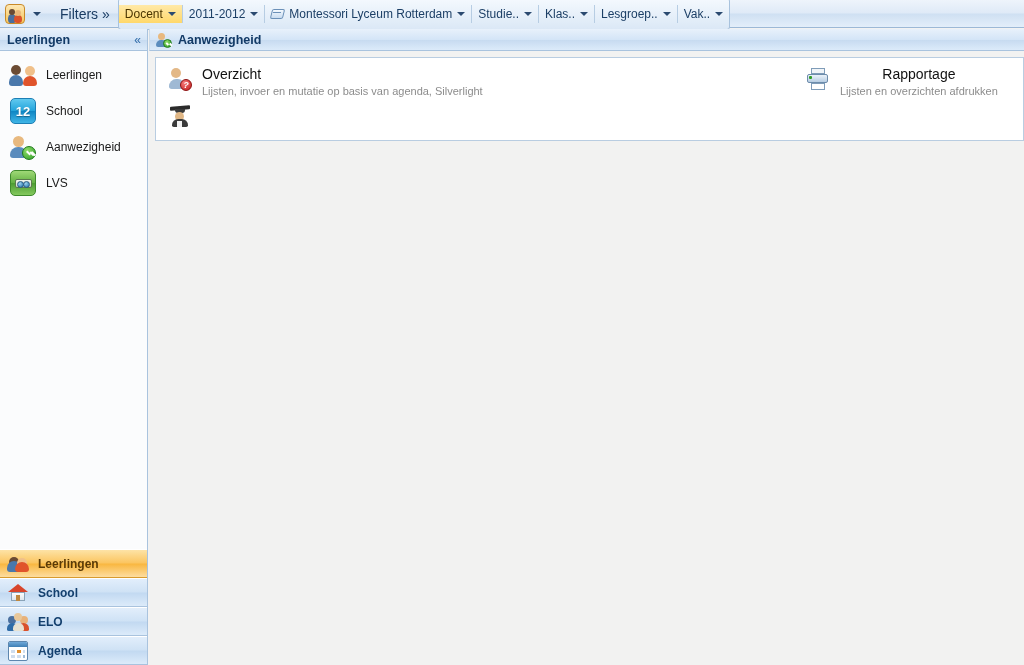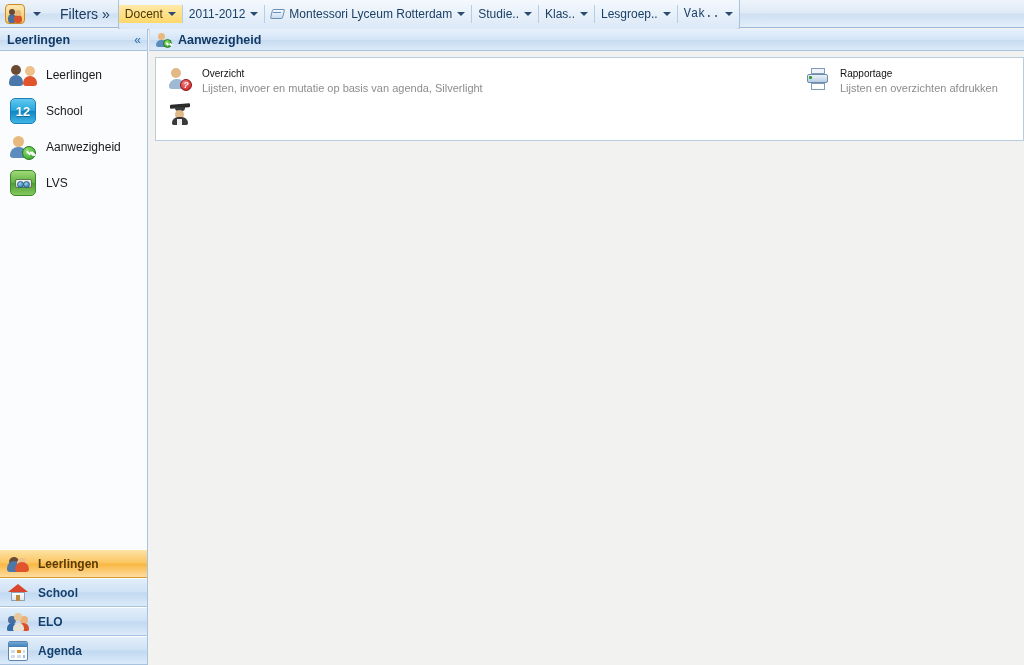--- a/index.html
+++ b/index.html
@@ -50,21 +50,21 @@
     display: flex; align-items: center; height: 32px;
     border: 1px solid #a8c2dd; border-radius: 3px;
     background: linear-gradient(to bottom, #f4f9fe, #dbe8f6);
     overflow: hidden;
   }
   .filter-item {
     display: flex; align-items: center; gap: 5px; height: 18px;
     padding: 0 6px; color: #1c3f66; white-space: nowrap; cursor: pointer;
     border-right: 1px solid #b7cde3;
   }
-  .filter-item:last-child { border-right: none; font-family: Liberation Mono, monospace; }
+  .filter-item:last-child { border-right: none; }
   .filter-item.hl {
     background: linear-gradient(to bottom, #ffe9a8, #ffd86b);
     color: #4a3500;
   }
   .filter-item .caret { border-top-color: #2b4a70; }
   .school-icon {
     width: 13px; height: 10px; position: relative; display:inline-block;
   }
   .school-icon::before {
     content:""; position:absolute; inset:0;
@@ -236,25 +236,25 @@
 
   .panel {
     margin: 6px 0 0 6px;
     border: 1px solid #b9cde1;
     background: #fff;
     height: 84px;
     display: flex;
   }
   .panel-col { padding: 8px 0 0 0; }
   .panel-col.left { width: 640px; padding-left: 12px; }
-  .panel-col.right { flex: 1; padding-left: 10px; }
+  .panel-col.right { flex: 1; padding-left: 10px; text-align: center; }
 
   .entry { display: flex; gap: 10px; margin-bottom: 6px; cursor: pointer; }
   .entry .etext { line-height: 1.25; }
-  .entry .ename { font-size: 10px; color: #111; }
+  .entry .ename { font-size: 14px; color: #111; }
   .entry .edesc { font-size: 11px; color: #8c8c8c; margin-top: 1px; }
   .icon24 { width: 24px; height: 24px; position: relative; flex: none; margin-top: 1px; }
 
   
   .ic-person-q .head { position:absolute; width:10px;height:10px;border-radius:50%;background:#e3b887; left:3px; top:1px; }
   .ic-person-q .body { position:absolute; width:16px;height:10px;border-radius:8px 8px 3px 3px;background:#9fb9d4; left:1px; bottom:2px; }
   .ic-person-q .badge {
     position:absolute; right:0; bottom:0; width:12px;height:12px;border-radius:50%;
     background: radial-gradient(circle at 35% 30%, #f57c7c, #c21a1a); border:1px solid #8e1010;
     color:#fff; font-size:9px; font-weight:bold; line-height:10px; text-align:center;

